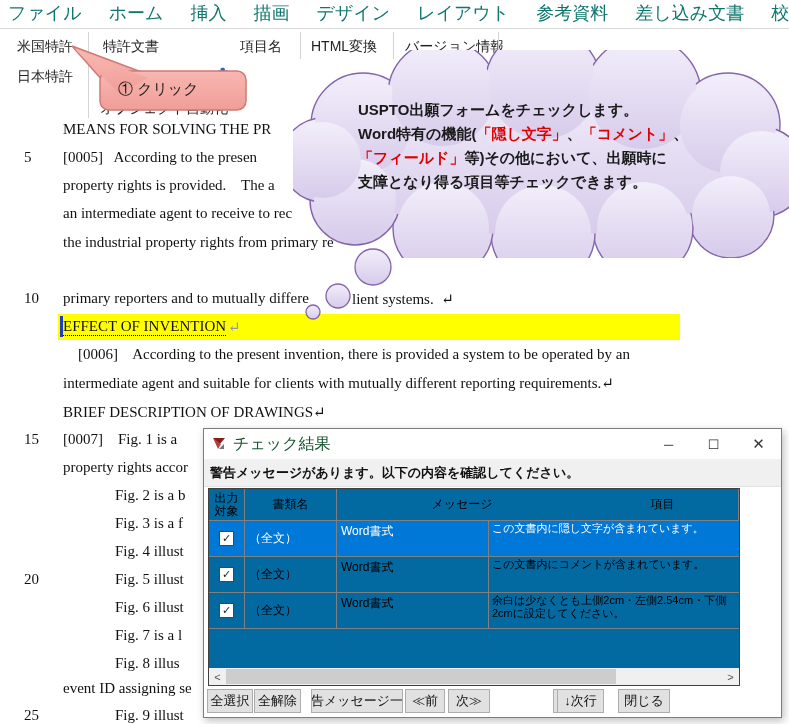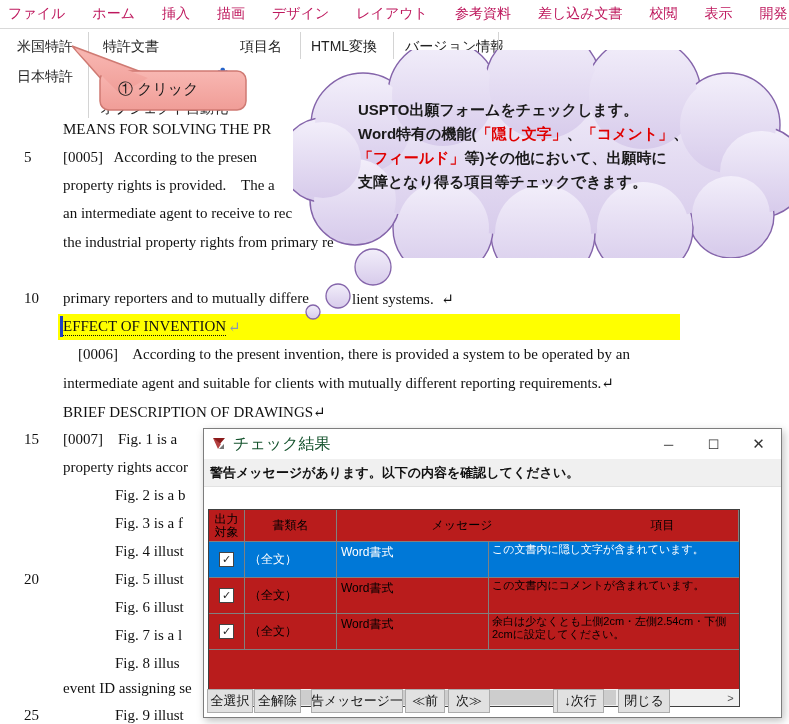--- a/index.html
+++ b/index.html
@@ -4,21 +4,21 @@
 <style>
   html,body{margin:0;padding:0;}
   body{width:789px;height:724px;position:relative;overflow:hidden;background:#fff;
        font-family:"Liberation Sans",sans-serif;-webkit-font-smoothing:antialiased;}
   .frame{position:absolute;inset:0;}
 
   
   .tabbar{position:absolute;left:0;top:0;width:789px;height:29px;background:#fff;
           border-bottom:1px solid #d9d9d9;display:flex;align-items:center;
           padding-left:8px;gap:27px;box-sizing:border-box;}
-  .tab{font-size:14px;color:#be185d;white-space:nowrap;line-height:26px;height:28px;text-align:right;}
+  .tab{font-size:18px;color:#0f766e;white-space:nowrap;line-height:26px;height:28px;text-align:right;}
 
   
   .toolbar{position:absolute;left:0;top:29px;width:789px;height:92px;background:#fff;}
   .titem{position:absolute;font-size:14px;color:#222;white-space:nowrap;}
   .vsep{position:absolute;width:1px;background:#d4d4d4;}
   .gear{position:absolute;left:216px;top:36px;width:18px;height:18px;font-size:16px;
         color:#2563c9;line-height:18px;}
 
   
   .doc{position:absolute;left:0;top:110px;width:789px;height:614px;
@@ -53,21 +53,21 @@
                 display:flex;align-items:center;}
   .dlg-icon{width:15px;height:15px;margin-left:8px;}
   .dlg-title{font-size:16px;color:#14532d;margin-left:6px;}
   .dlg-controls{position:absolute;right:0;top:0;height:30px;display:flex;}
   .dlg-ctl{width:45px;height:30px;display:flex;align-items:center;justify-content:center;
            font-size:13px;color:#333;}
   .dlg-warning{position:absolute;left:0;top:30px;width:100%;height:28px;background:#f0f0f0;
                font-size:13px;font-weight:bold;color:#111;display:flex;align-items:center;
                padding-left:6px;box-sizing:border-box;border-bottom:1px solid #e2e2e2;}
   .dlg-tablebox{position:absolute;left:4px;top:59px;width:532px;height:198px;
-                border:1px solid #404040;background:#b91c1c;box-sizing:border-box;margin-top:21px;}
+                border:1px solid #404040;background:#0369a1;box-sizing:border-box;}
   .trow{display:flex;width:100%;box-sizing:border-box;}
   .tcell{border-right:1px solid #808080;border-bottom:1px solid #808080;
          box-sizing:border-box;overflow:hidden;}
   .c0{width:36px;display:flex;align-items:center;justify-content:center;}
   .c1{width:92px;padding:9px 4px;}
   .c2{width:152px;padding:2px 4px;}
   .c3{width:250px;padding:1px 3px;border-right:none;}
   .thead .tcell{display:flex;align-items:center;justify-content:center;font-size:12px;
                 text-align:center;padding:0;height:32px;white-space:pre-line;line-height:13px;}
   .tbody-row{font-size:12px;min-height:19px;align-items:stretch;}

